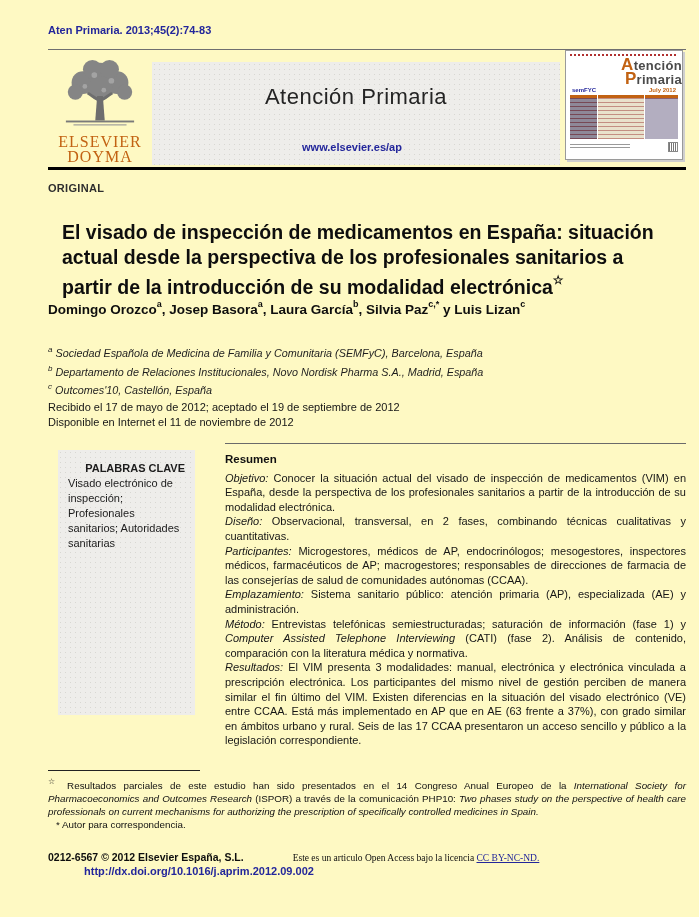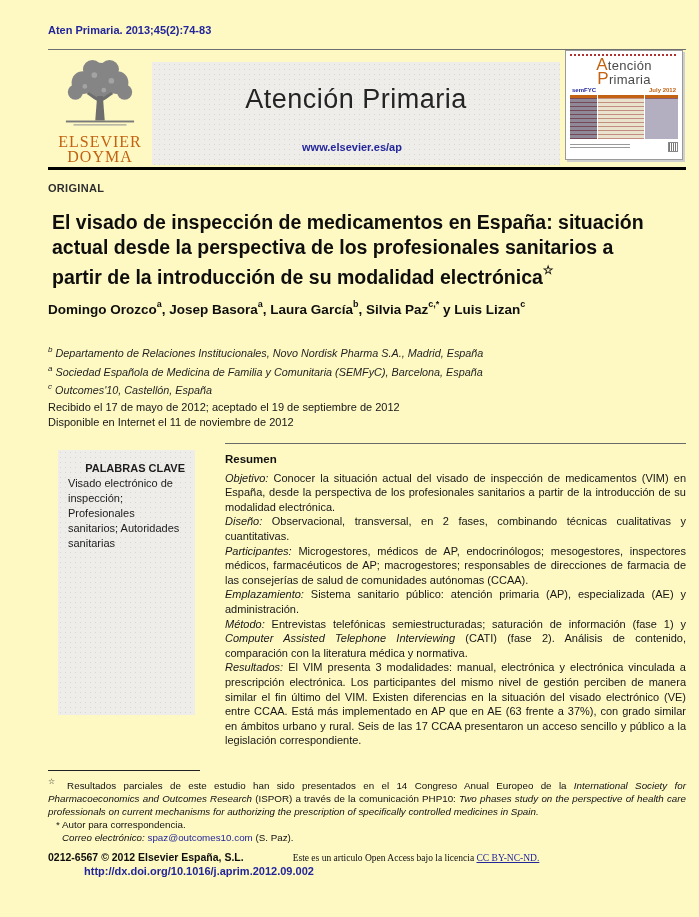--- a/index.html
+++ b/index.html
@@ -13,30 +13,30 @@
 
   
   .logo{left:46px;top:58px;width:108px;text-align:center;}
   .logo-text{color:#c26212;font-family:"Liberation Serif",serif;font-size:16px;
              line-height:15px;letter-spacing:1px;}
   .dotted{background-color:#eeedea;
           background-image:radial-gradient(circle,#d8d7d2 0.9px,transparent 1px);
           background-size:5px 5px;}
   .banner{left:152px;top:62px;width:408px;height:103px;}
   .banner-title{position:absolute;top:22px;left:0;right:0;text-align:center;
-                font-size:27px;letter-spacing:0.5px;color:#242424;}
+                font-size:22px;letter-spacing:0.5px;color:#242424;}
   .banner-url{position:absolute;bottom:12px;left:0;right:8px;text-align:center;
               font-size:11px;font-weight:bold;color:#23269b;}
 
   
   .cover{left:565px;top:50px;width:118px;height:110px;background:#fff;
          border:1px solid #9a9a9a;box-shadow:2px 2px 0 #cfcfcf;box-sizing:border-box;}
   .cover-topline{height:2px;margin:3px 4px 2px;
      background:repeating-linear-gradient(90deg,#b03030 0 2px,transparent 2px 4px);}
-  .cover-masthead{text-align:center;line-height:13px;font-size:13px;font-weight:normal;
+  .cover-masthead{text-align:right;line-height:13px;font-size:13px;font-weight:bold;
                   color:#4a4a4a;letter-spacing:0.3px;}
   .cover-masthead .cap{color:#c26212;font-size:17px;}
   .cover-mid{display:flex;justify-content:space-between;margin:1px 6px 2px;
              font-size:6px;font-weight:bold;}
   .cover-soc{color:#23269b;}
   .cover-issue{color:#c26212;}
   .cover-cols{display:flex;gap:1px;margin:0 4px;height:44px;}
   .cov-col{border-top:3px solid #c26212;}
   .cov-col1{flex:0.8;background:#8e8898;
      background-image:repeating-linear-gradient(180deg,rgba(100,20,30,.55) 0 1px,transparent 1px 4px);}
@@ -154,29 +154,29 @@
     <div class="cover-bottom">
       <div class="bars"></div>
       <div class="code"></div>
     </div>
   </div>
 
   <div class="abs rule-header"></div>
 
   <div class="abs kicker">ORIGINAL</div>
 
-  <h1 class="abs title" style="margin:4px;"><span>El visado de inspección de medicamentos en España: situación actual desde la perspectiva de los profesionales sanitarios a partir de la introducción de su modalidad electrónica</span><sup>☆</sup></h1>
+  <h1 class="abs title" style="margin:14px;"><span>El visado de inspección de medicamentos en España: situación actual desde la perspectiva de los profesionales sanitarios a partir de la introducción de su modalidad electrónica</span><sup>☆</sup></h1>
 
   <div class="abs authors">
     <span><span>Domingo Orozco</span><sup>a</sup><span class="sep">, </span></span><span><span>Josep Basora</span><sup>a</sup><span class="sep">, </span></span><span><span>Laura García</span><sup>b</sup><span class="sep">, </span></span><span><span>Silvia Paz</span><sup>c,*</sup><span class="sep"> y </span></span><span><span>Luis Lizan</span><sup>c</sup></span>
   </div>
 
   <div class="abs affils">
+    <div><sup>a</sup><span class="pre"> Sociedad Española de Medicina de Familia y Comunitaria (SEMFyC), Barcelona, España</span></div>
     <div><sup>b</sup><span class="pre"> Departamento de Relaciones Institucionales, Novo Nordisk Pharma S.A., Madrid, España</span></div>
-    <div><sup>a</sup><span class="pre"> Sociedad Española de Medicina de Familia y Comunitaria (SEMFyC), Barcelona, España</span></div>
     <div><sup>c</sup><span class="pre"> Outcomes'10, Castellón, España</span></div>
   </div>
 
   <div class="abs dates">
     <div>Recibido el 17 de mayo de 2012; aceptado el 19 de septiembre de 2012</div>
     <div>Disponible en Internet el 11 de noviembre de 2012</div>
   </div>
 
   <div class="abs abstract-rule"></div>
 
@@ -193,21 +193,20 @@
     <p><span class="lbl">Emplazamiento:</span><span class="pre"> Sistema sanitario público: atención primaria (AP), especializada (AE) y administración.</span></p>
     <p><span class="lbl">Método:</span><span class="pre"> Entrevistas telefónicas semiestructuradas; saturación de información (fase 1) y </span><span class="it">Computer Assisted Telephone Interviewing</span><span class="pre"> (CATI) (fase 2). Análisis de contenido, comparación con la literatura médica y normativa.</span></p>
     <p><span class="lbl">Resultados:</span><span class="pre"> El VIM presenta 3 modalidades: manual, electrónica y electrónica vinculada a prescripción electrónica. Los participantes del mismo nivel de gestión perciben de manera similar el fin último del VIM. Existen diferencias en la situación del visado electrónico (VE) entre CCAA. Está más implementado en AP que en AE (63 frente a 37%), con grado similar en ámbitos urbano y rural. Seis de las 17 CCAA presentaron un acceso sencillo y público a la legislación correspondiente.</span></p>
   </div>
 
   <div class="abs fn-rule"></div>
 
   <div class="abs footnotes">
     <p><sup class="fn-marker">☆</sup><span class="pre"> Resultados parciales de este estudio han sido presentados en el 14 Congreso Anual Europeo de la </span><span class="it">International Society for Pharmacoeconomics and Outcomes Research</span><span class="pre"> (ISPOR) a través de la comunicación PHP10: </span><span class="it">Two phases study on the perspective of health care professionals on current mechanisms for authorizing the prescription of specifically controlled medicines in Spain.</span></p>
     <p class="fn-indent1"><span>*</span><span class="pre"> Autor para correspondencia.</span></p>
-    <p class="fn-indent2"><span class="it">Correo electrónico:</span><span class="link pre"> spaz@outcomes10.com</span><span class="pre"> (S. Paz).</span></p>
   </div>
 
   <div class="abs footer-line">
     <span class="footer-bold pre">0212-6567 © 2012 Elsevier España, S.L. </span><span class="footer-serif pre">Este es un articulo Open Access bajo la licencia </span><span class="license-link">CC BY-NC-ND.</span>
   </div>
 
   <div class="abs doi">http://dx.doi.org/10.1016/j.aprim.2012.09.002</div>
 
 </div>
 

